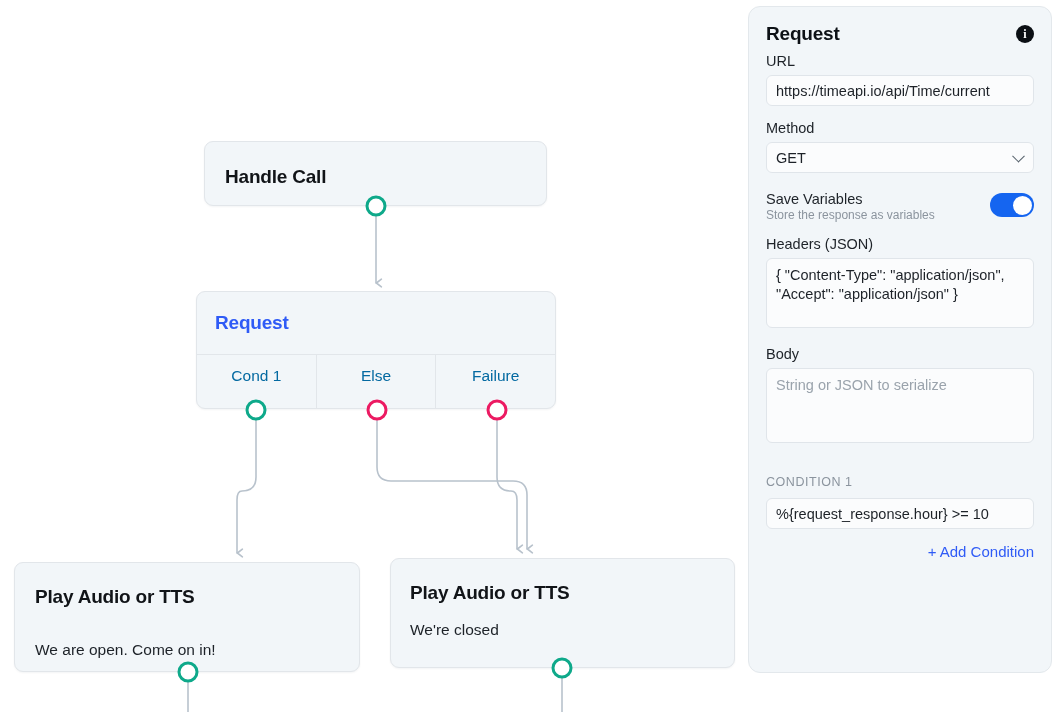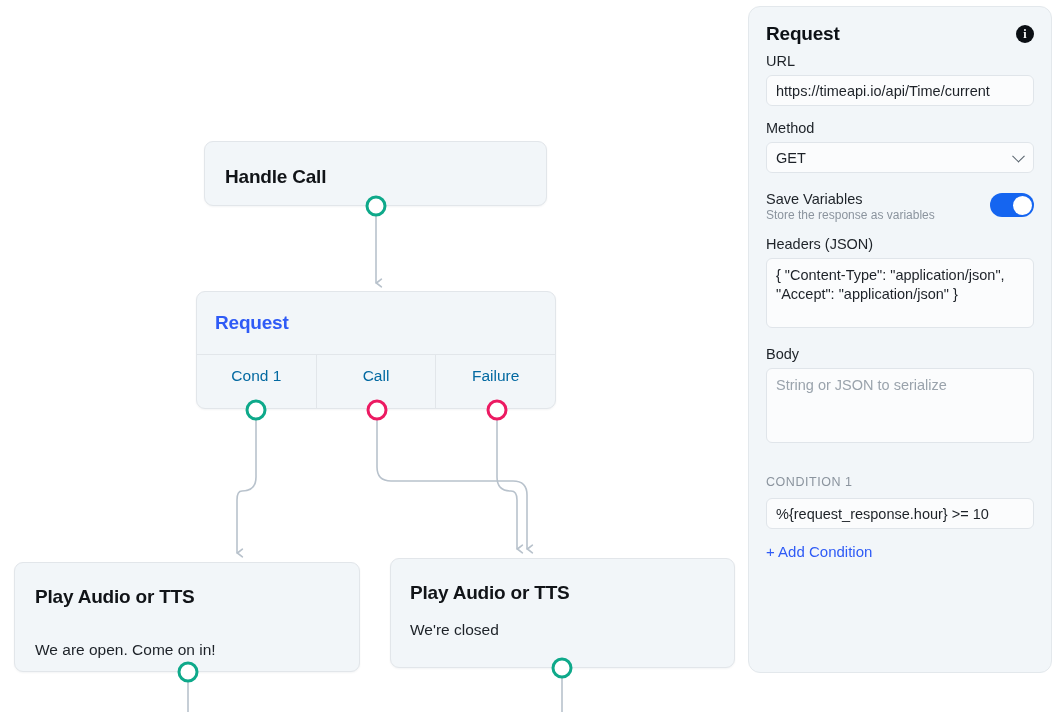--- a/index.html
+++ b/index.html
@@ -142,21 +142,21 @@
   .toggle {
     position: absolute; right: 0; top: 2px;
     width: 44px; height: 24px;
     background: #1565f0; border-radius: 12px;
   }
   .toggle .knob {
     position: absolute; right: 2.5px; top: 2.5px;
     width: 19px; height: 19px; border-radius: 50%; background: #fff;
   }
   .sub-label { font-size: 12px; color: #8b949e; margin-top: 1px; }
-  .add-link { font-size: 15px; color: #2f5bf6; }
+  .add-link { font-size: 15px; color: #2f5bf6; text-align: right; }
   .mt14 { margin-top: 14px; }
   .mt18 { margin-top: 18px; }
   .mt24 { margin-top: 32px; }
 </style>
 </head>
 <body>
 
 <div id="root">
 
   <div id="canvas">
@@ -189,21 +189,21 @@
 
     <div class="node" id="node-request">
       <div class="req-head">
         <div class="node-title selected">Request</div>
       </div>
       <div class="req-tabs">
         <div class="req-tab">
           <span>Cond 1</span>
         </div>
         <div class="req-tab">
-          <span>Call</span>
+          <span>Else</span>
         </div>
         <div class="req-tab">
           <span>Failure</span>
         </div>
       </div>
     </div>
     <div class="port" style="left:256px; top:410px;"></div>
     <div class="port pink" style="left:377px; top:410px;"></div>
     <div class="port pink" style="left:497px; top:410px;"></div>
 

